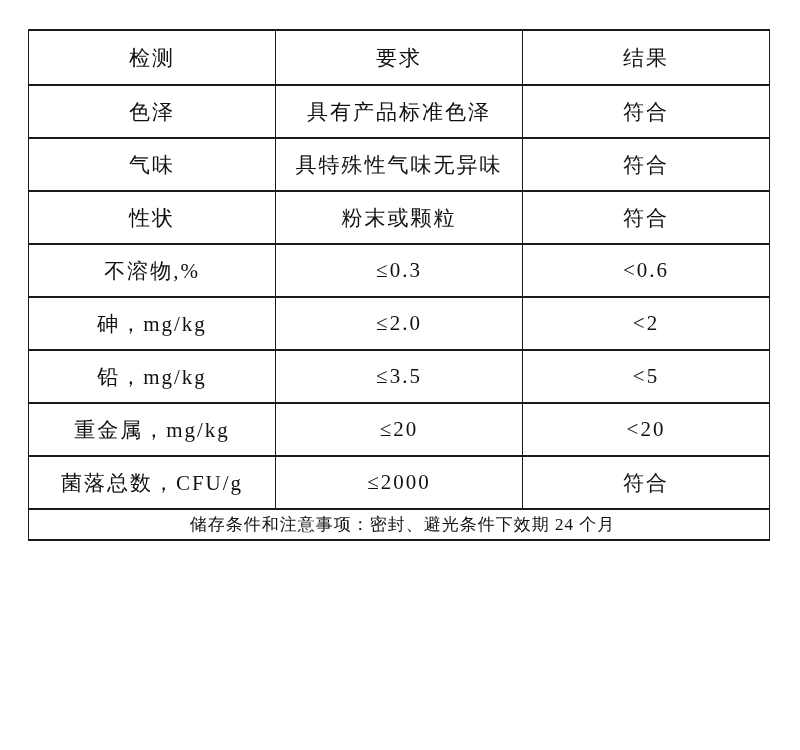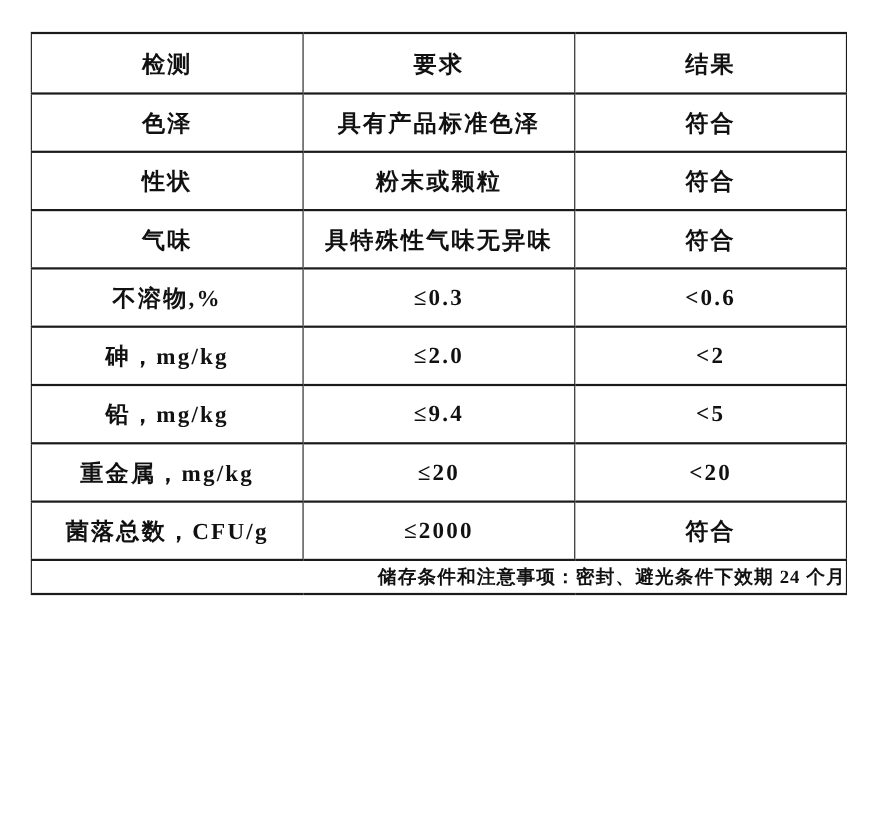--- a/index.html
+++ b/index.html
@@ -30,30 +30,30 @@
   table.spec-table col { width: 247px; }
   table.spec-table th,
   table.spec-table td {
     border-left: 1px solid #1a1a1a;
     border-right: 1px solid #1a1a1a;
     border-top: 2px solid #1a1a1a;
     border-bottom: 2px solid #1a1a1a;
     text-align: center;
     vertical-align: middle;
     font-size: 21px;
-    font-weight: bold;
+    font-weight: normal;
     letter-spacing: 2px;
     padding: 0;
     border-radius: 20px;
   }
   table.spec-table thead th { height: 53px; }
   table.spec-table tbody td { height: 51px; }
   table.spec-table tr.footer-row td {
     height: 29px;
-    text-align: right;
+    text-align: center;
     font-size: 17px;
     letter-spacing: 1px;
     padding-left: 7px;
     margin-top: 42px;
   }
 </style>
 </head>
 <body>
 
 <div class="page">
@@ -70,42 +70,42 @@
         <th>结果</th>
       </tr>
     </thead>
     <tbody>
       <tr>
         <td>色泽</td>
         <td>具有产品标准色泽</td>
         <td>符合</td>
       </tr>
       <tr>
-        <td>性状</td>
-        <td>粉末或颗粒</td>
+        <td>气味</td>
+        <td>具特殊性气味无异味</td>
         <td>符合</td>
       </tr>
       <tr>
-        <td>气味</td>
-        <td>具特殊性气味无异味</td>
+        <td>性状</td>
+        <td>粉末或颗粒</td>
         <td>符合</td>
       </tr>
       <tr>
         <td>不溶物,%</td>
         <td>≤0.3</td>
         <td>&lt;0.6</td>
       </tr>
       <tr>
         <td>砷，mg/kg</td>
         <td>≤2.0</td>
         <td>&lt;2</td>
       </tr>
       <tr>
         <td>铅，mg/kg</td>
-        <td>≤9.4</td>
+        <td>≤3.5</td>
         <td>&lt;5</td>
       </tr>
       <tr>
         <td>重金属，mg/kg</td>
         <td>≤20</td>
         <td>&lt;20</td>
       </tr>
       <tr>
         <td>菌落总数，CFU/g</td>
         <td>≤2000</td>

